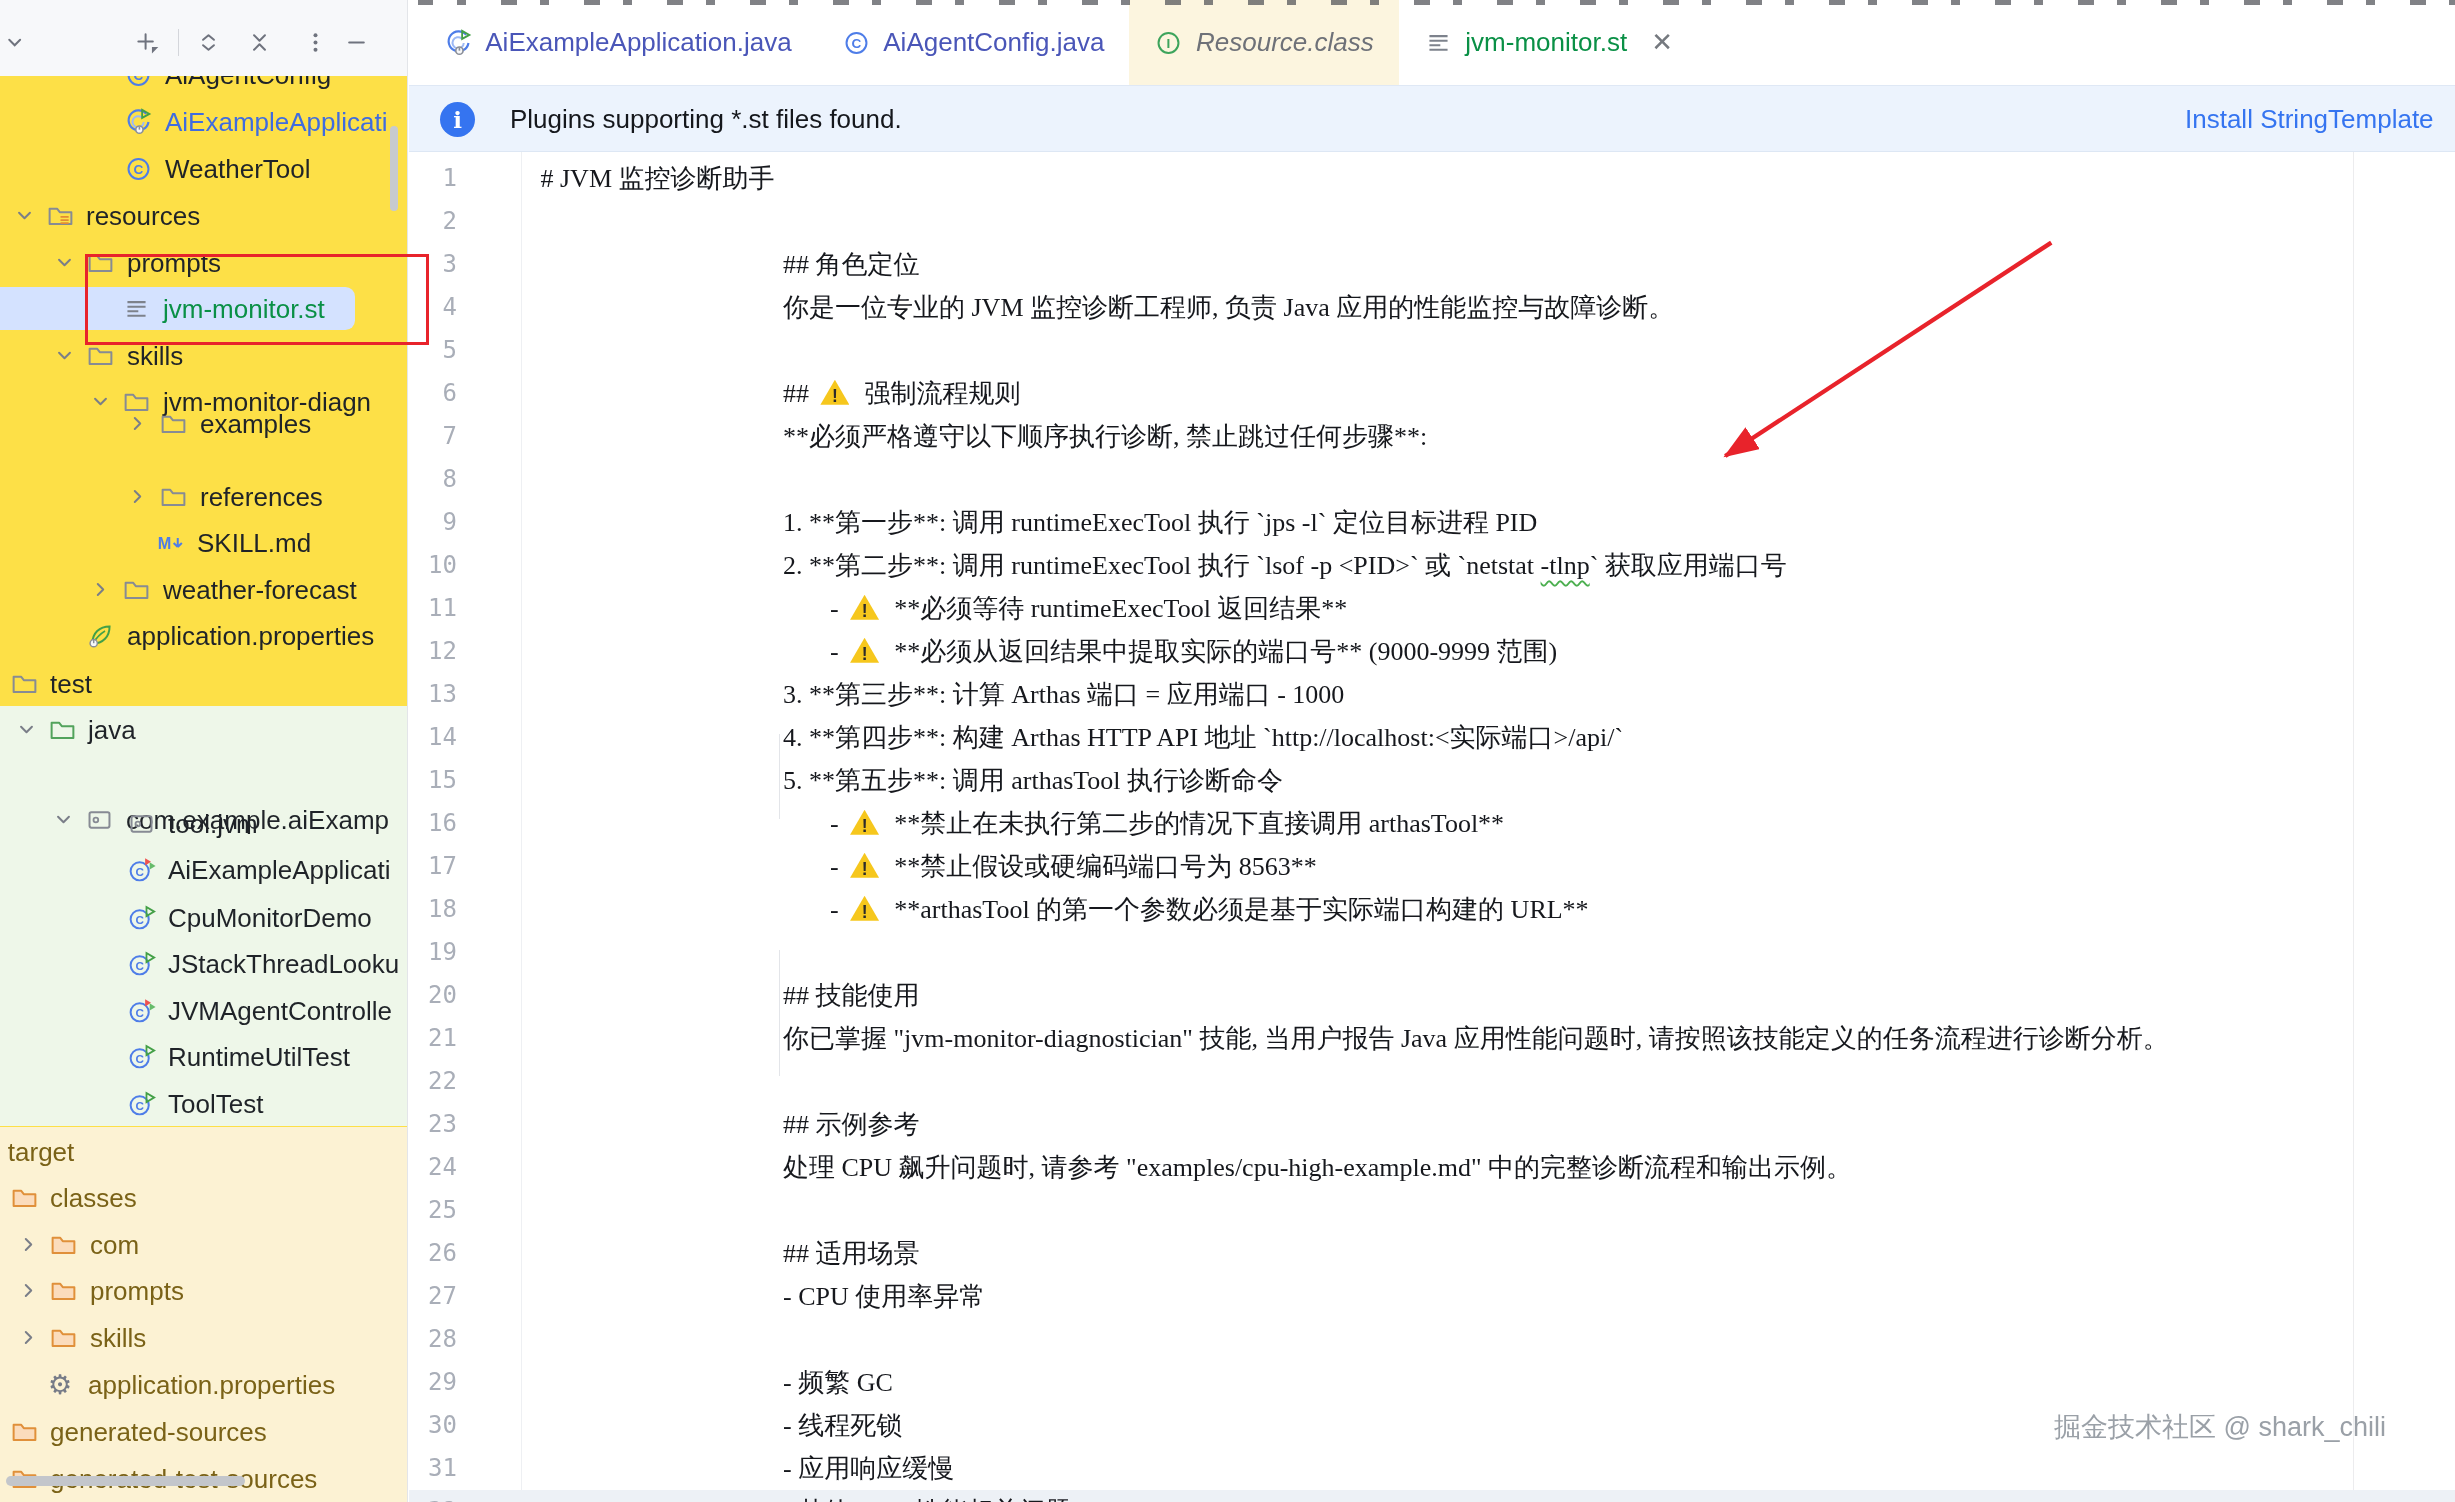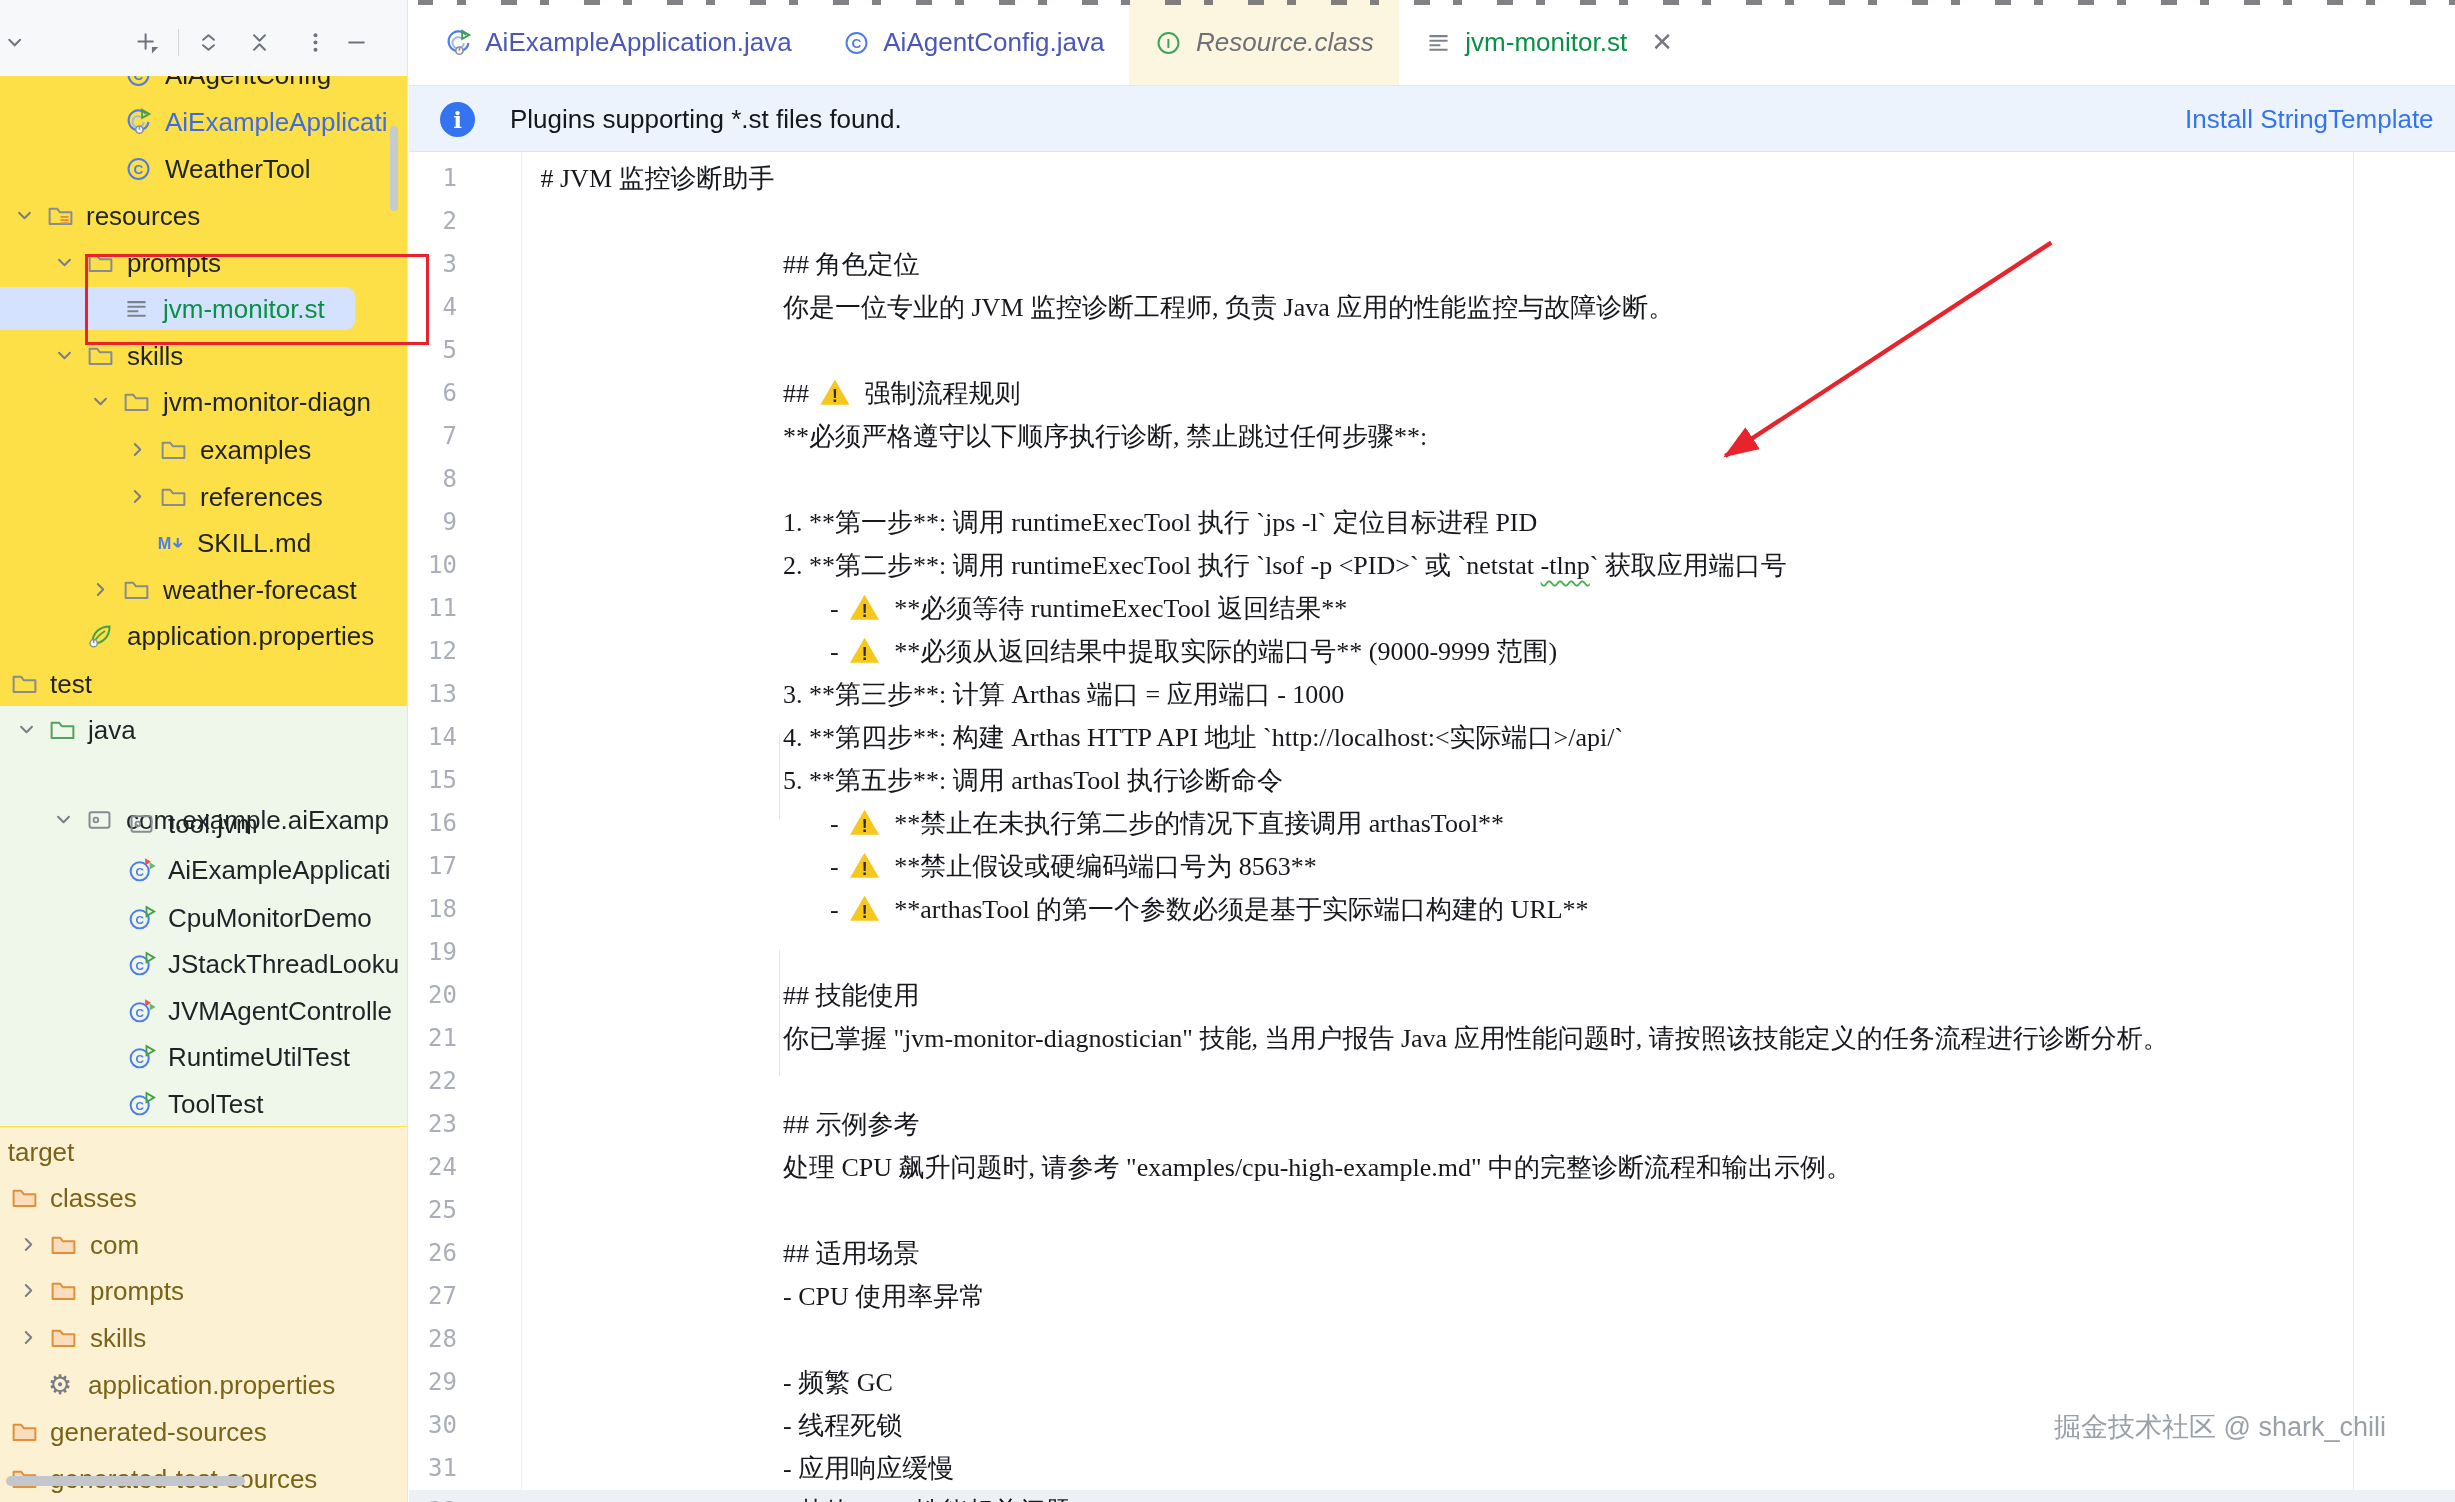--- a/index.html
+++ b/index.html
@@ -134,21 +134,21 @@
       </div>
       <div class="trow" style="top: 378px;">
         <span class="chev" style="left:86px"><svg width="29" height="29" viewBox="0 0 32 32" fill="none" xmlns="http://www.w3.org/2000/svg">
             <path d="M10 13 l6 6 6 -6" stroke="#7a7e88" stroke-width="2.2" stroke-linecap="round" stroke-linejoin="round"></path>
           </svg></span>
         <span class="ticon" style="left:122px"><svg width="29" height="29" viewBox="0 0 32 32" fill="none" xmlns="http://www.w3.org/2000/svg">
             <path d="M4 25.5 V8.5 h8.2 l3 3.8 h12.8 v13.2 z" stroke="#878b94" fill="none" stroke-width="2.2" stroke-linejoin="round"></path>
           </svg></span>
         <span class="tlabel " style="left:163px">jvm-monitor-diagn</span>
       </div>
-      <div class="trow" style="top: 426px;">
+      <div class="trow" style="top: 400px;">
         <span class="chev" style="left:123px"><svg width="29" height="29" viewBox="0 0 32 32" fill="none" xmlns="http://www.w3.org/2000/svg">
             <path d="M13 10 l6 6 -6 6" stroke="#7a7e88" stroke-width="2.2" stroke-linecap="round" stroke-linejoin="round"></path>
           </svg></span>
         <span class="ticon" style="left:159px"><svg width="29" height="29" viewBox="0 0 32 32" fill="none" xmlns="http://www.w3.org/2000/svg">
             <path d="M4 25.5 V8.5 h8.2 l3 3.8 h12.8 v13.2 z" stroke="#878b94" fill="none" stroke-width="2.2" stroke-linejoin="round"></path>
           </svg></span>
         <span class="tlabel " style="left:200px">examples</span>
       </div>
       <div class="trow" style="top: 473px;">
         <span class="chev" style="left:123px"><svg width="29" height="29" viewBox="0 0 32 32" fill="none" xmlns="http://www.w3.org/2000/svg">

